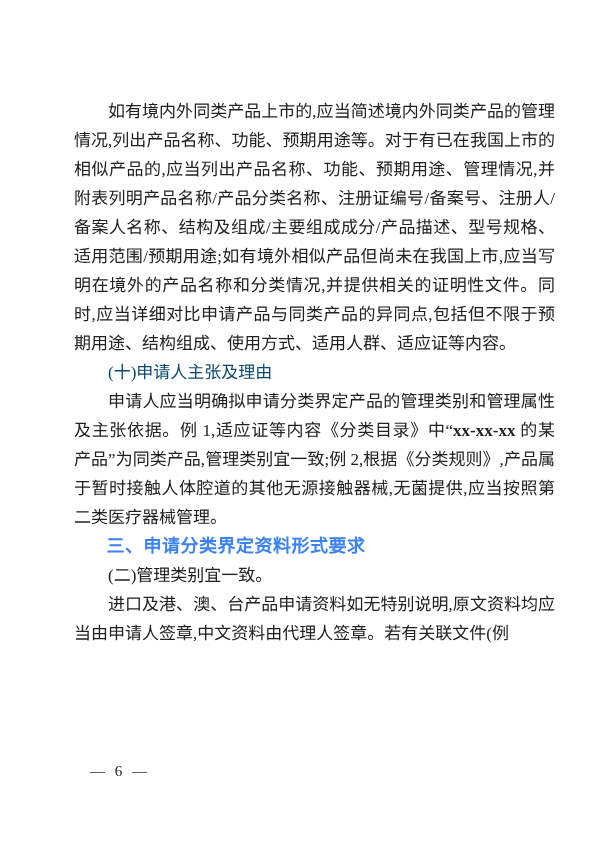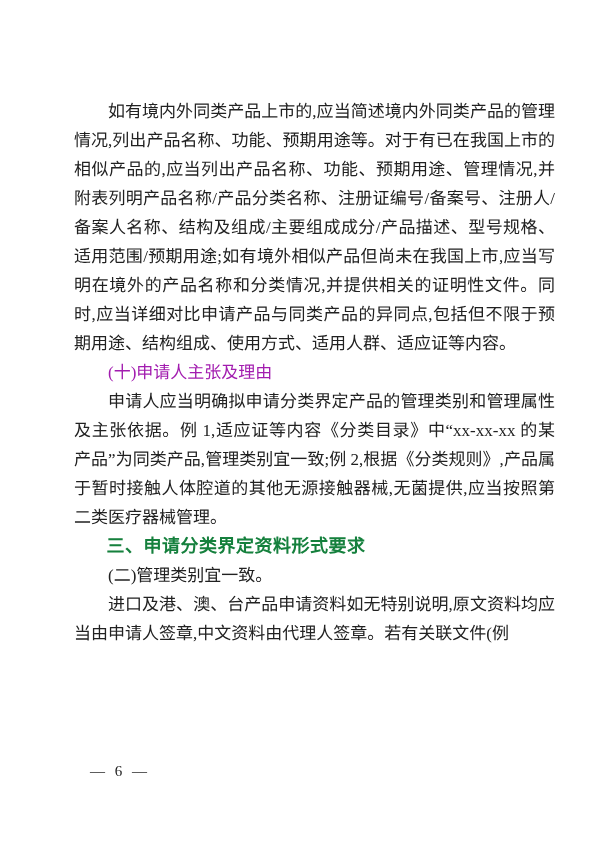--- a/index.html
+++ b/index.html
@@ -28,33 +28,33 @@
     font-size: 17px;
     line-height: 29px;
     color: #212121;
     text-align: justify;
     text-justify: inter-character;
     text-indent: 2em;
     word-break: break-all;
   }
   .para.subheading {
     text-align: left;
-    color: #a21caf;
+    color: #0c4a6e;
   }
   .para.heading {
     font-family: "Liberation Sans", "DejaVu Sans", sans-serif;
     font-weight: bold;
     font-size: 18px;
     letter-spacing: 0.5px;
     text-align: left;
     text-indent: 1.8em;
-    color: #15803d;
+    color: #3b82f6;
   }
   .bold-run {
-    font-weight: normal;
+    font-weight: bold;
   }
   .page-number {
     position: absolute;
     left: 90px;
     top: 763px;
     font-family: "Liberation Serif", "DejaVu Serif", serif;
     font-size: 15px;
     letter-spacing: 3px;
     color: #1c1c1c;
   }

